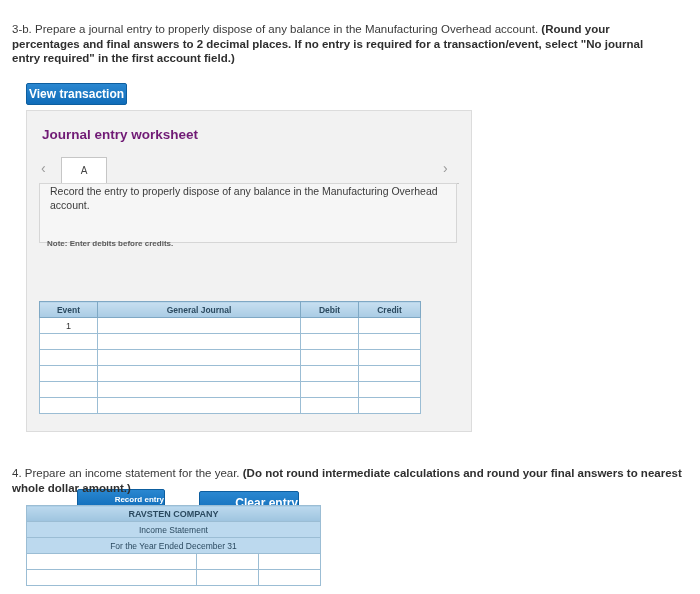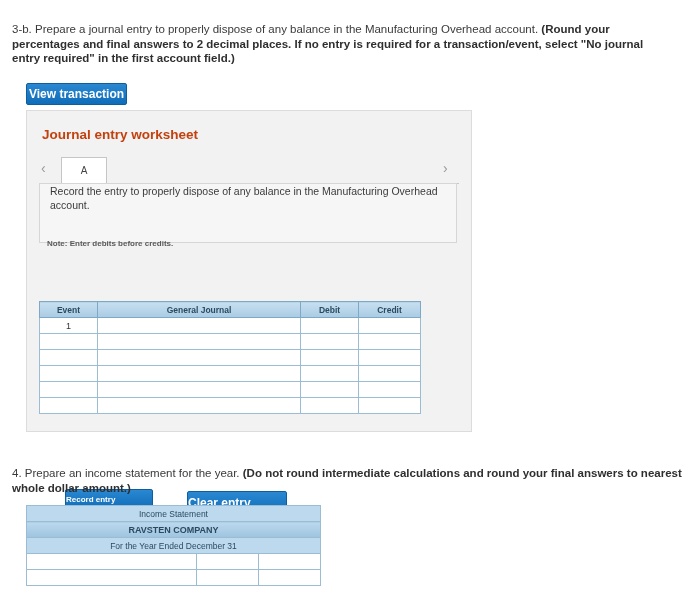--- a/index.html
+++ b/index.html
@@ -60,21 +60,21 @@
     height: 320px;
     background: #f2f2f2;
     border: 1px solid #dcdcdc;
   }
   #worksheet-title {
     position: absolute;
     left: 15px;
     top: 16px;
     font-size: 13.5px;
     font-weight: bold;
-    color: #c2410c;
+    color: #701a75;
   }
 
   
   #tab-strip {
     position: absolute;
     left: 12px;
     top: 44px;
     width: 420px;
     height: 28px;
     border-bottom: 1px solid #c6c6c6;
@@ -169,22 +169,23 @@
 
   
   .action-btn {
     position: absolute;
     background: #1677c4;
     background: linear-gradient(#2a87d0, #0f6cb9);
     border: 1px solid #0d5e9f;
     border-radius: 2px;
     color: #ffffff;
     font-weight: bold;
-    text-align: left;
+    text-align: right;
     cursor: pointer;
+    margin-left: 12px;
   }
   #record-entry-btn {
     left: 38px;
     top: 378px;
     width: 86px;
     height: 19px;
     font-size: 8px;
     line-height: 19px;
   }
   #clear-entry-btn {
@@ -338,24 +339,24 @@
 </div>
 
 <table id="income-statement">
   <colgroup>
     <col class="is-c1">
       <col class="is-c2">
       <col class="is-c3">
   </colgroup>
   <tbody>
     <tr>
+      <td class="is-head" colspan="3">RAVSTEN COMPANY</td>
+    </tr>
+    <tr>
       <td class="is-sub" colspan="3">Income Statement</td>
-    </tr>
-    <tr>
-      <td class="is-head" colspan="3">RAVSTEN COMPANY</td>
     </tr>
     <tr>
       <td class="is-sub" colspan="3">For the Year Ended December 31</td>
     </tr>
     <tr>
       <td class="is-body"></td>
       <td class="is-body"></td>
       <td class="is-body"></td>
     </tr>
     <tr>

